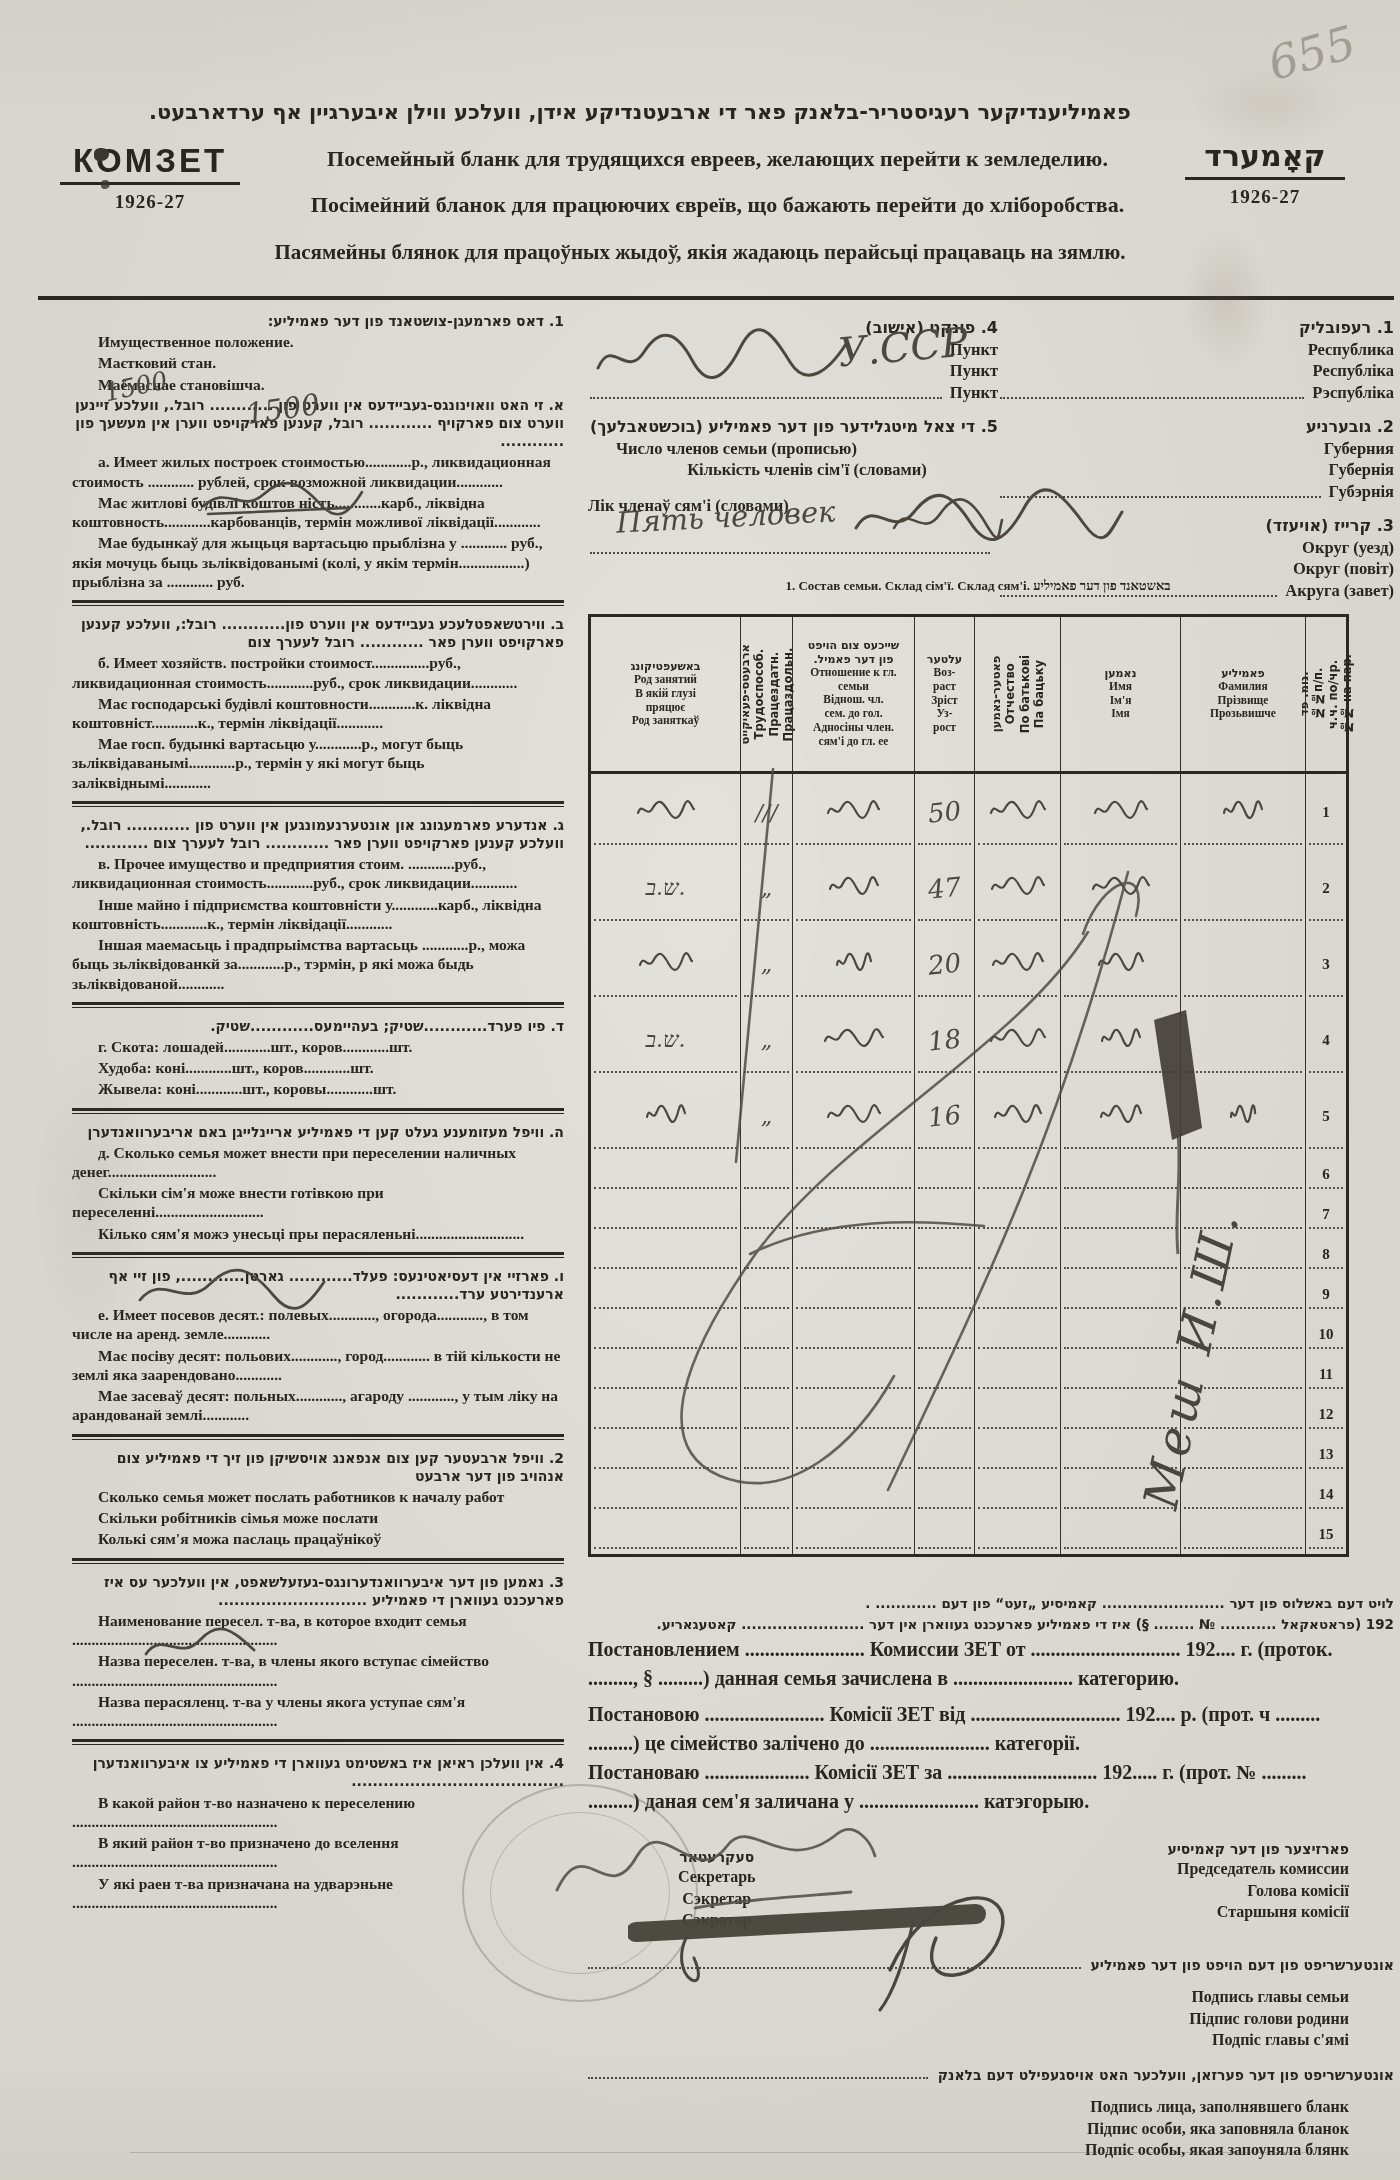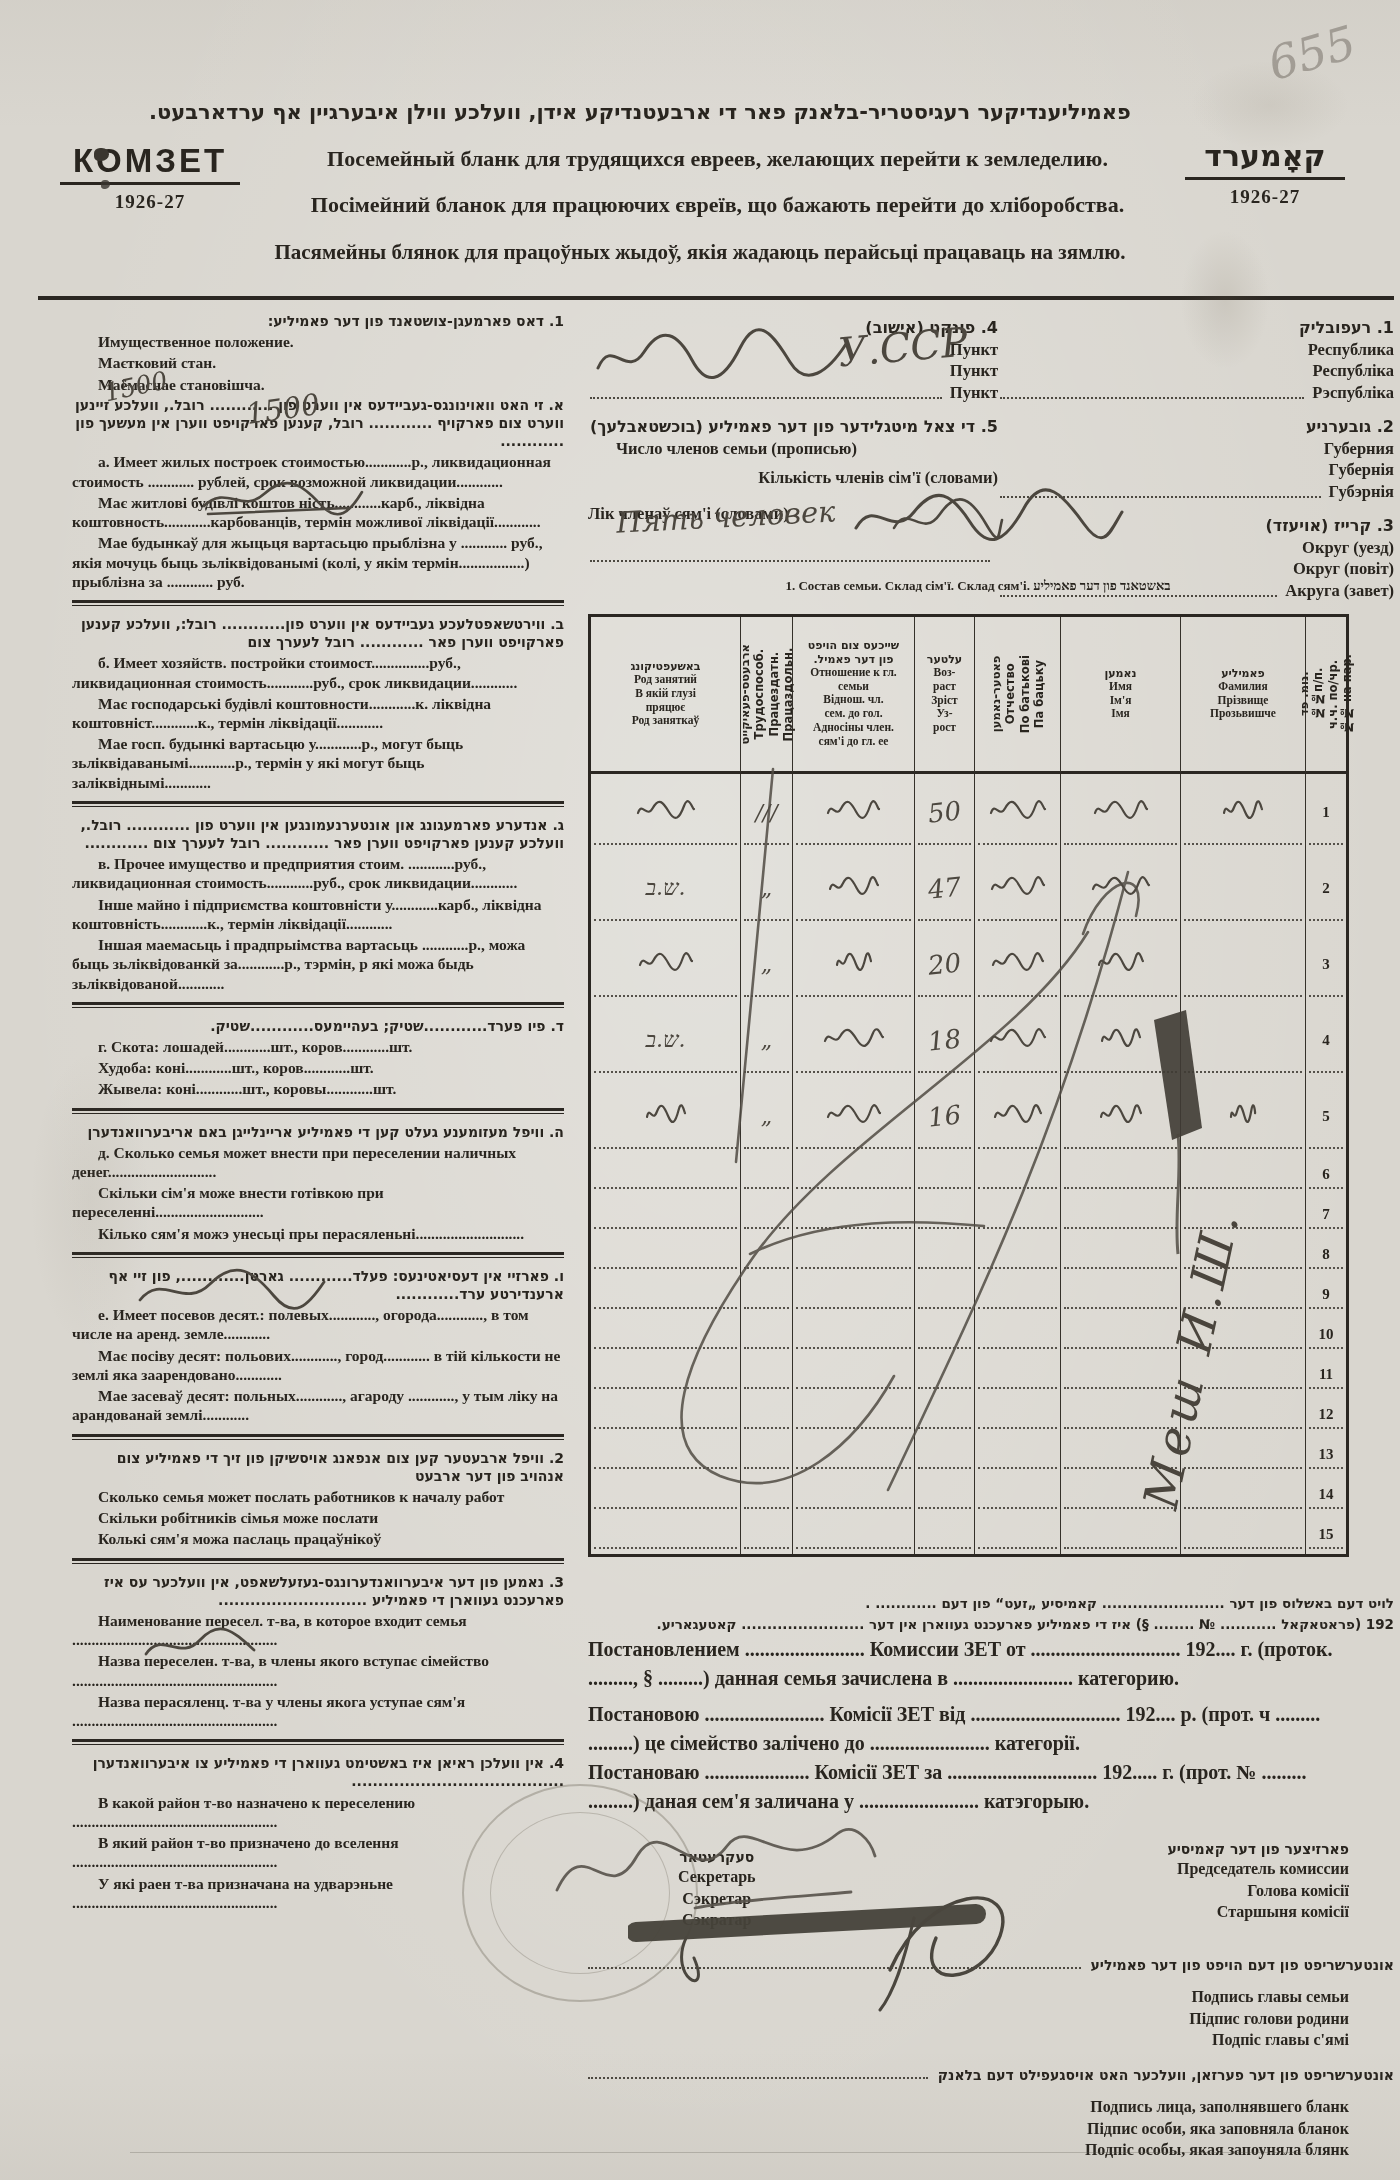--- a/index.html
+++ b/index.html
@@ -156,21 +156,21 @@
         <div class="lab">Пункт</div>
         <div class="lab">Пункт</div>
         <div class="leader">
             <span class="dl"></span>
             <span class="lab">Пункт</span>
           </div>
       </div>
       <div class="fld">
         <div class="he-line">5. די צאל מיטגלידער פון דער פאמיליע (בוכשטאבלעך)</div>
         <div class="lab" style="text-align:left;text-indent:28px;">Число членов семьи (прописью)</div>
-        <div class="lab" style="text-align:right;text-indent:28px;margin-top:8px;">Кількість членів сім'ї (словами)</div>
+        <div class="lab" style="text-align:center;text-indent:28px;">Кількість членів сім'ї (словами)</div>
         <div class="lab" style="text-align:left;margin-top:14px;"><span>Лік членаў сям'і (словами)</span></div>
         <div class="leader" style="margin-top:26px;">
             <span class="dl"></span>
           </div>
       </div>
     </div>
     <div class="rgt">
       <div class="fld">
         <div class="he-line">1. רעפובליק</div>
         <div class="lab">Республика</div>

